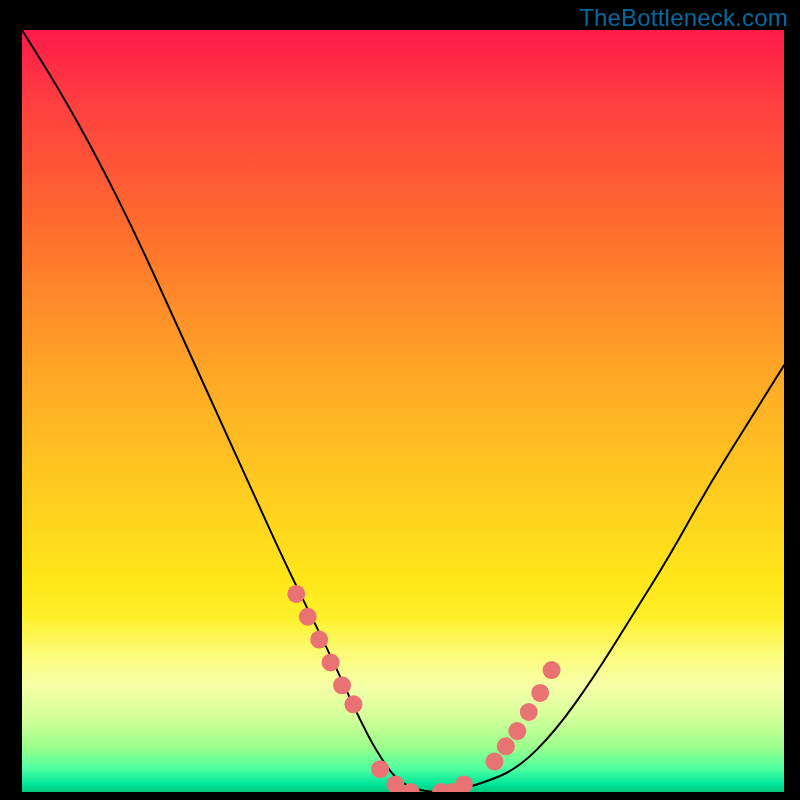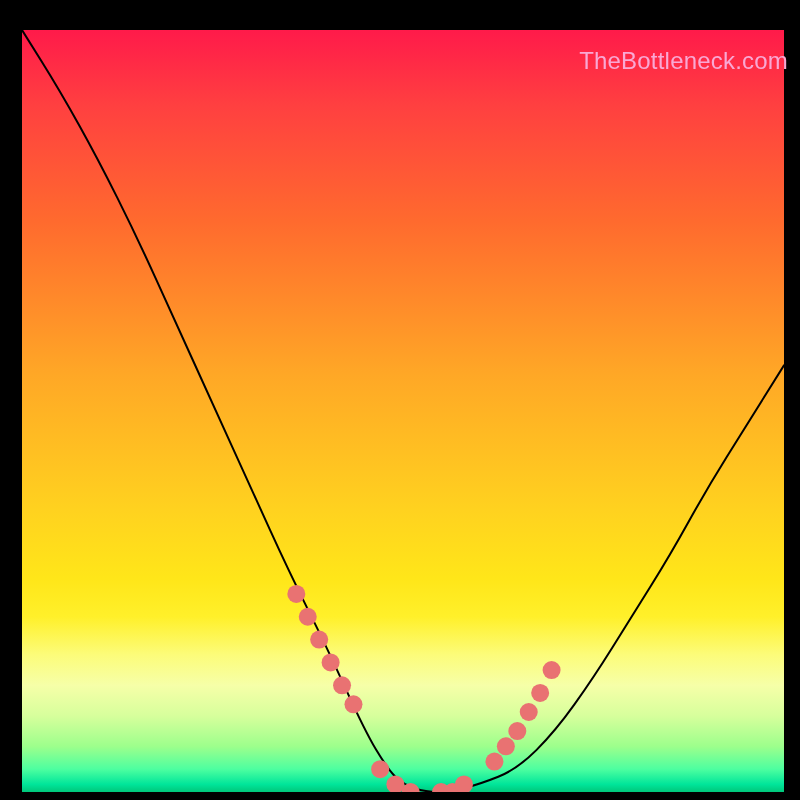--- a/index.html
+++ b/index.html
@@ -8,26 +8,25 @@
     height: 800px;
     background: #000;
     position: relative;
     font-family: Arial, Helvetica, sans-serif;
     overflow: hidden;
   }
   .attribution {
     position: absolute;
     top: 4px;
     right: 12px;
-    color: #f9a8d4;
+    color: #0369a1;
     font-size: 24px;
     font-weight: 400;
     letter-spacing: 0.2px;
     z-index: 10;
-    margin-top: 43px;
   }
   .plot {
     position: absolute;
     left: 22px;
     top: 30px;
     width: 762px;
     height: 762px;
     background: linear-gradient(
       to bottom,
       #ff1a4a 0%,

